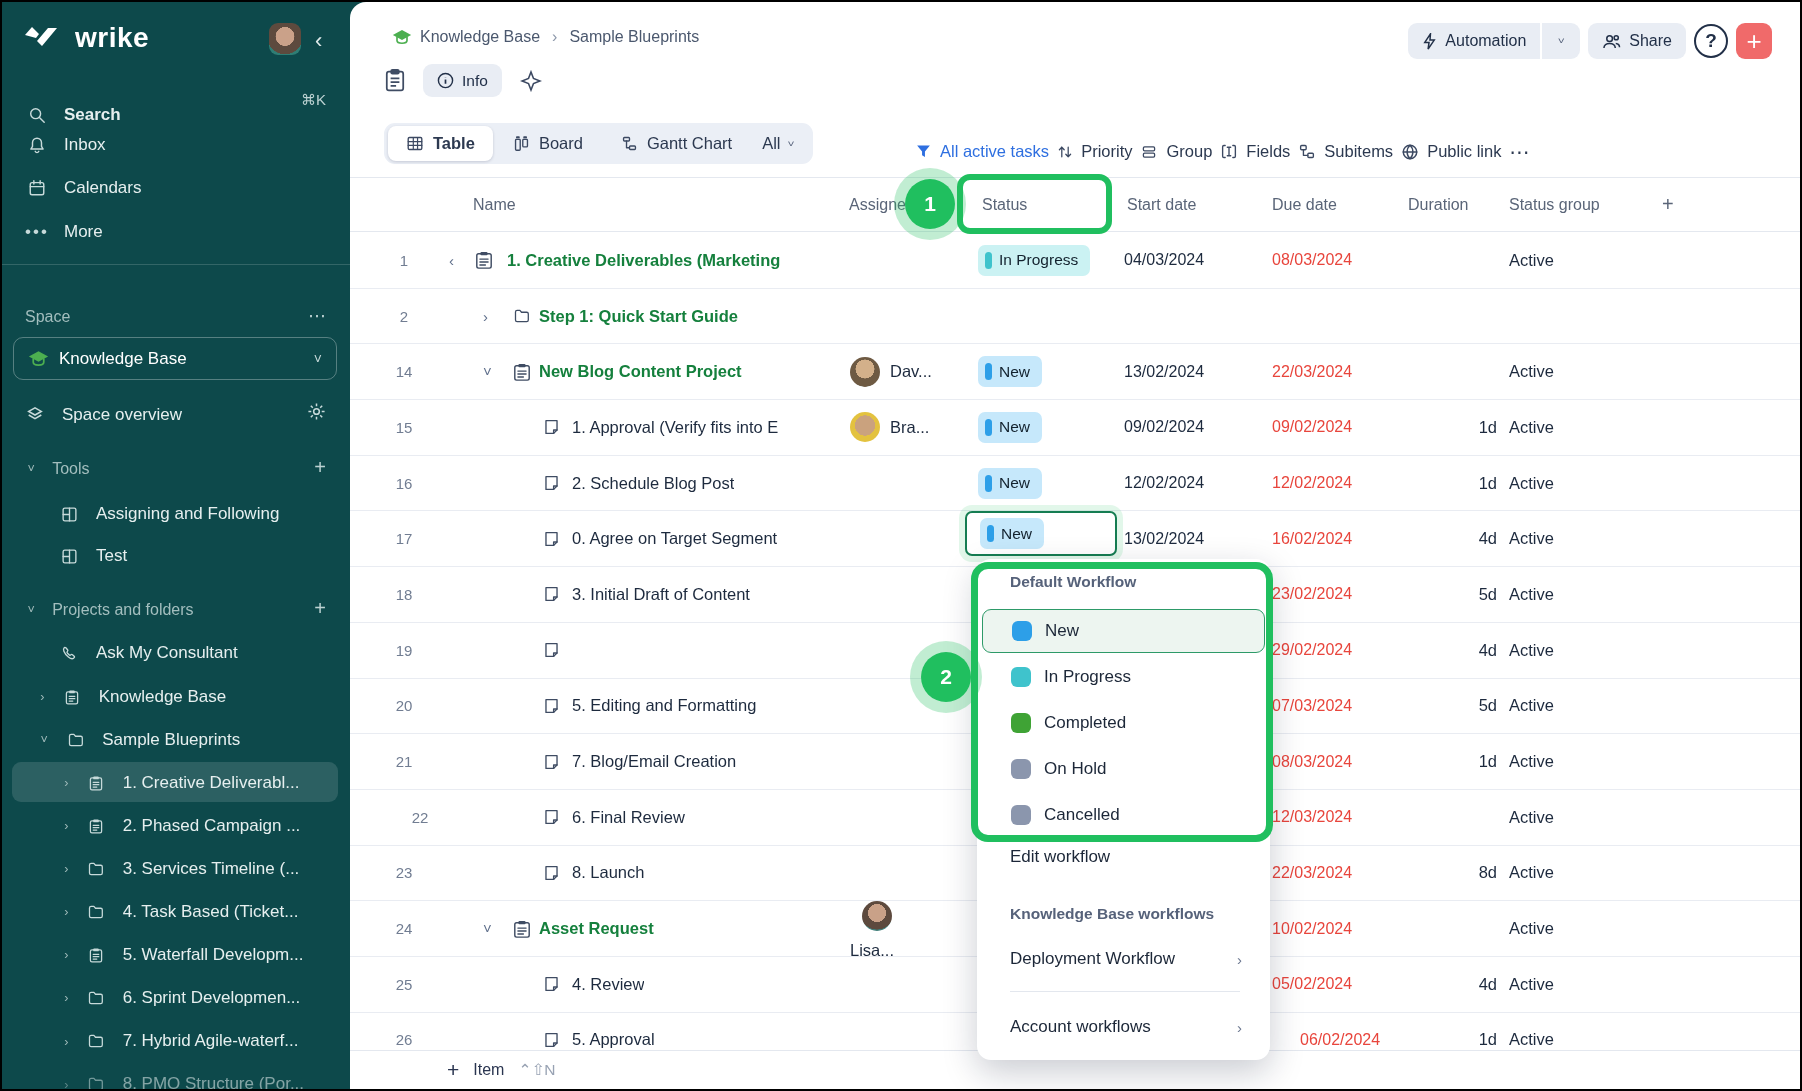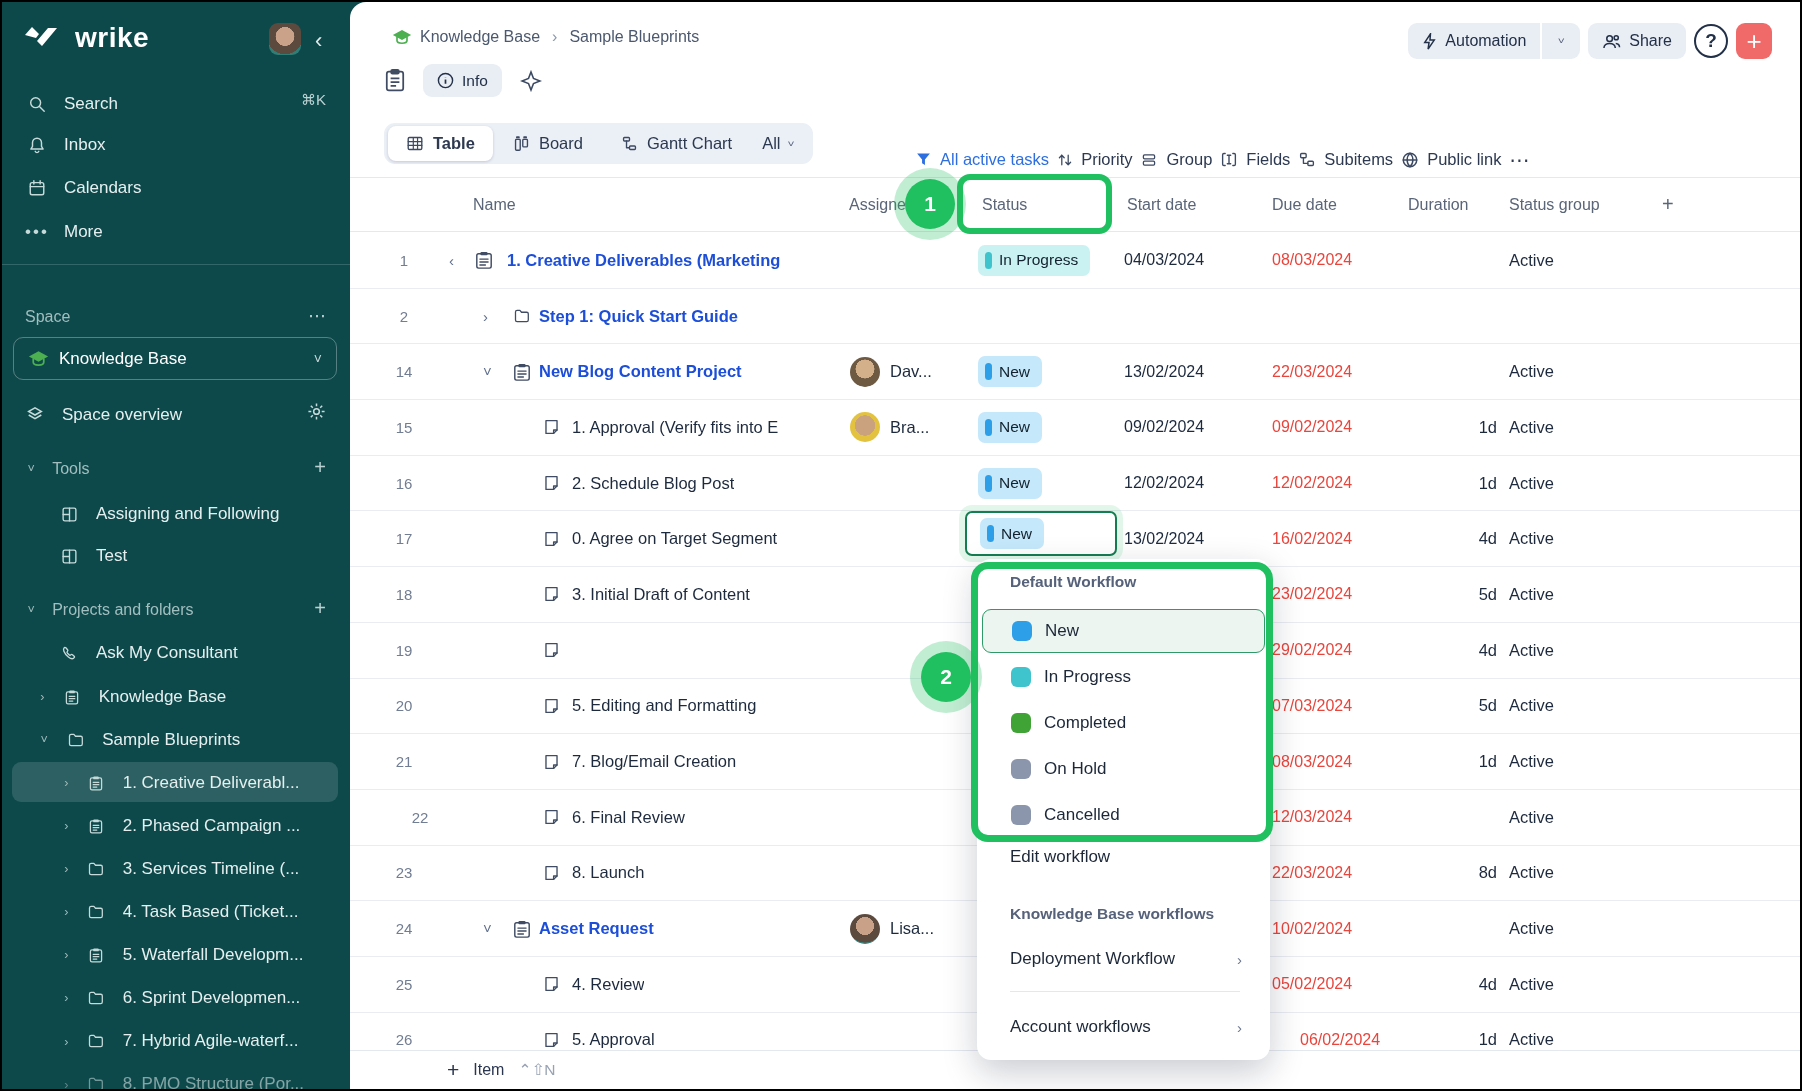--- a/index.html
+++ b/index.html
@@ -42,36 +42,36 @@
          justify-content:center;font-size:19px;font-weight:700;color:#223048;background:#fff;}
   .plusbtn{width:36px;height:36px;border-radius:9px;background:#f06a6a;color:#fff;font-size:26px;display:flex;
          align-items:center;justify-content:center;font-weight:400;}
   .pin-btn{font-size:22px;color:#3c4962;}
   
   .tabswrap{top:121px;left:34px;height:41px;background:#ebeff6;border-radius:11px;display:flex;align-items:center;padding:0 4px;gap:0;}
   .tab{display:flex;align-items:center;gap:9px;height:35px;padding:0 18px;font-size:16.5px;color:#2c3950;border-radius:8px;}
   .tab.active{background:#fff;box-shadow:0 1px 3px rgba(20,30,60,.18);font-weight:600;}
   .tab .ic{color:#3c4962;display:flex;}
   .viewall{padding:0 14px 0 10px;font-size:16.5px;color:#2c3950;display:flex;gap:7px;align-items:center;}
-  .tbar-actions{top:137px;left:565px;height:41px;font-size:16.5px;color:#2c3950;}
+  .tbar-actions{top:129px;left:565px;height:41px;font-size:16.5px;color:#2c3950;}
   .taction{display:flex;align-items:center;gap:8px;}
   .taction .ic{display:flex;color:#3c4962;}
   .filter-blue{color:#2e6fe0;font-weight:500;}
   .chev-d{font-size:12px;color:#55617a;transform:scaleY(.8);}
   
   .thead{position:absolute;top:175px;left:0;right:0;height:55px;border-top:1px solid #e4e8ef;
         border-bottom:1px solid #e4e8ef;font-size:16px;color:#5a6578;}
   .th{position:absolute;top:0;height:100%;display:flex;align-items:center;}
   .tbody{position:absolute;top:231px;left:0;right:0;}
   .row{position:relative;height:55.7px;border-bottom:1px solid #e9ecf2;font-size:16.5px;color:#1d2a3e;}
   .cell{position:absolute;top:0;height:100%;display:flex;align-items:center;}
   .num{left:36px;width:36px;justify-content:center;color:#717d92;font-size:15px;}
   .rowchev{color:#60708c;font-size:15px;}
   .name{overflow:hidden;}
-  .bold{font-weight:700;color:#1d4ed8;}
+  .bold{font-weight:700;color:#15803d;}
   .typeic{color:#3f4c63;display:flex;}
   .badge{display:inline-flex;align-items:center;gap:7px;border-radius:7px;height:31px;padding:0 12px 0 7px;
         font-size:15.5px;color:#13222e;}
   .badge .bar{width:7px;height:17px;border-radius:4px;}
   .date{font-size:16px;}
   .red{color:#e8453c;}
   .dur{justify-content:flex-end;}
   .avx{width:30px;height:30px;border-radius:50%;flex:none;}
   .av-dave{background:radial-gradient(circle at 50% 40%,#d3b08a 0 40%,#6e5a43 41% 75%,#9fb3ae 76%);}
   .av-brad{background:radial-gradient(circle at 50% 45%,#caa27e 0 45%,#e3c23f 46%);}
@@ -116,21 +116,21 @@
       <span class="ic">
         <svg viewBox="0 0 34 26">
             <path d="M1 10 L8 2 L15 9 L12 13 Z M13 16 L24 3 L33 3 L18 21 Z" fill="#fff"></path>
           </svg>
       </span>
       <span>wrike</span>
     </div>
     <div class="sb-avatar"></div>
     <div class="collapse">‹</div>
     <div id="sb-nav">
-        <div class="sb-abs sb-item" style="left: 25px; top: 87px;">
+        <div class="sb-abs sb-item" style="left: 25px; top: 98px; font-weight: bold;">
           <span class="ic">
             <svg width="18" height="18" viewBox="0 0 20 20" fill="none" stroke="currentColor" stroke-width="1.6" stroke-linecap="round" stroke-linejoin="round">
               <circle cx="8.5" cy="8.5" r="5.5"></circle>
               <path d="M13 13l5 5"></path>
             </svg>
           </span>
           <span>Search</span>
         </div>
         <span class="sb-right" style="top: 89px;">⌘K</span>
         <div class="sb-abs sb-item" style="left: 25px; top: 128px;">
@@ -691,21 +691,21 @@
           <div class="cell num" style="left: 36px;">24</div>
           <div class="cell rowchev" style="left: 133px;">˅</div>
           <div class="cell typeic" style="left: 163px;">
             <svg width="18" height="20" viewBox="0 0 20 20" fill="none" stroke="currentColor" stroke-width="1.6" stroke-linecap="round" stroke-linejoin="round">
               <rect x="2" y="3" width="16" height="16" rx="2"></rect>
               <rect x="6" y="1.2" width="8" height="3.6" rx="1.2" fill="currentColor" stroke="none"></rect>
               <path d="M5.5 9h9M5.5 12.3h9M5.5 15.6h6"></path>
             </svg>
           </div>
           <div class="cell name bold" style="left: 189px; max-width: 285px;">Asset Request</div>
-          <div class="cell" style="left: 500px; gap: 10px;">
+          <div class="cell" style="left: 500px; gap: 10px; flex-direction: column;">
             <span class="avx av-lisa"></span>
             <span class="avname">Lisa...</span>
           </div>
           <div class="cell date red" style="left: 922px;">10/02/2024</div>
           <div class="cell " style="left: 1159px;">Active</div>
         </div>
         <div class="row">
           <div class="cell num" style="left: 36px;">25</div>
           <div class="cell typeic" style="left: 193px;">
             <svg width="17" height="18" viewBox="0 0 20 20" fill="none" stroke="currentColor" stroke-width="1.6" stroke-linecap="round" stroke-linejoin="round">

